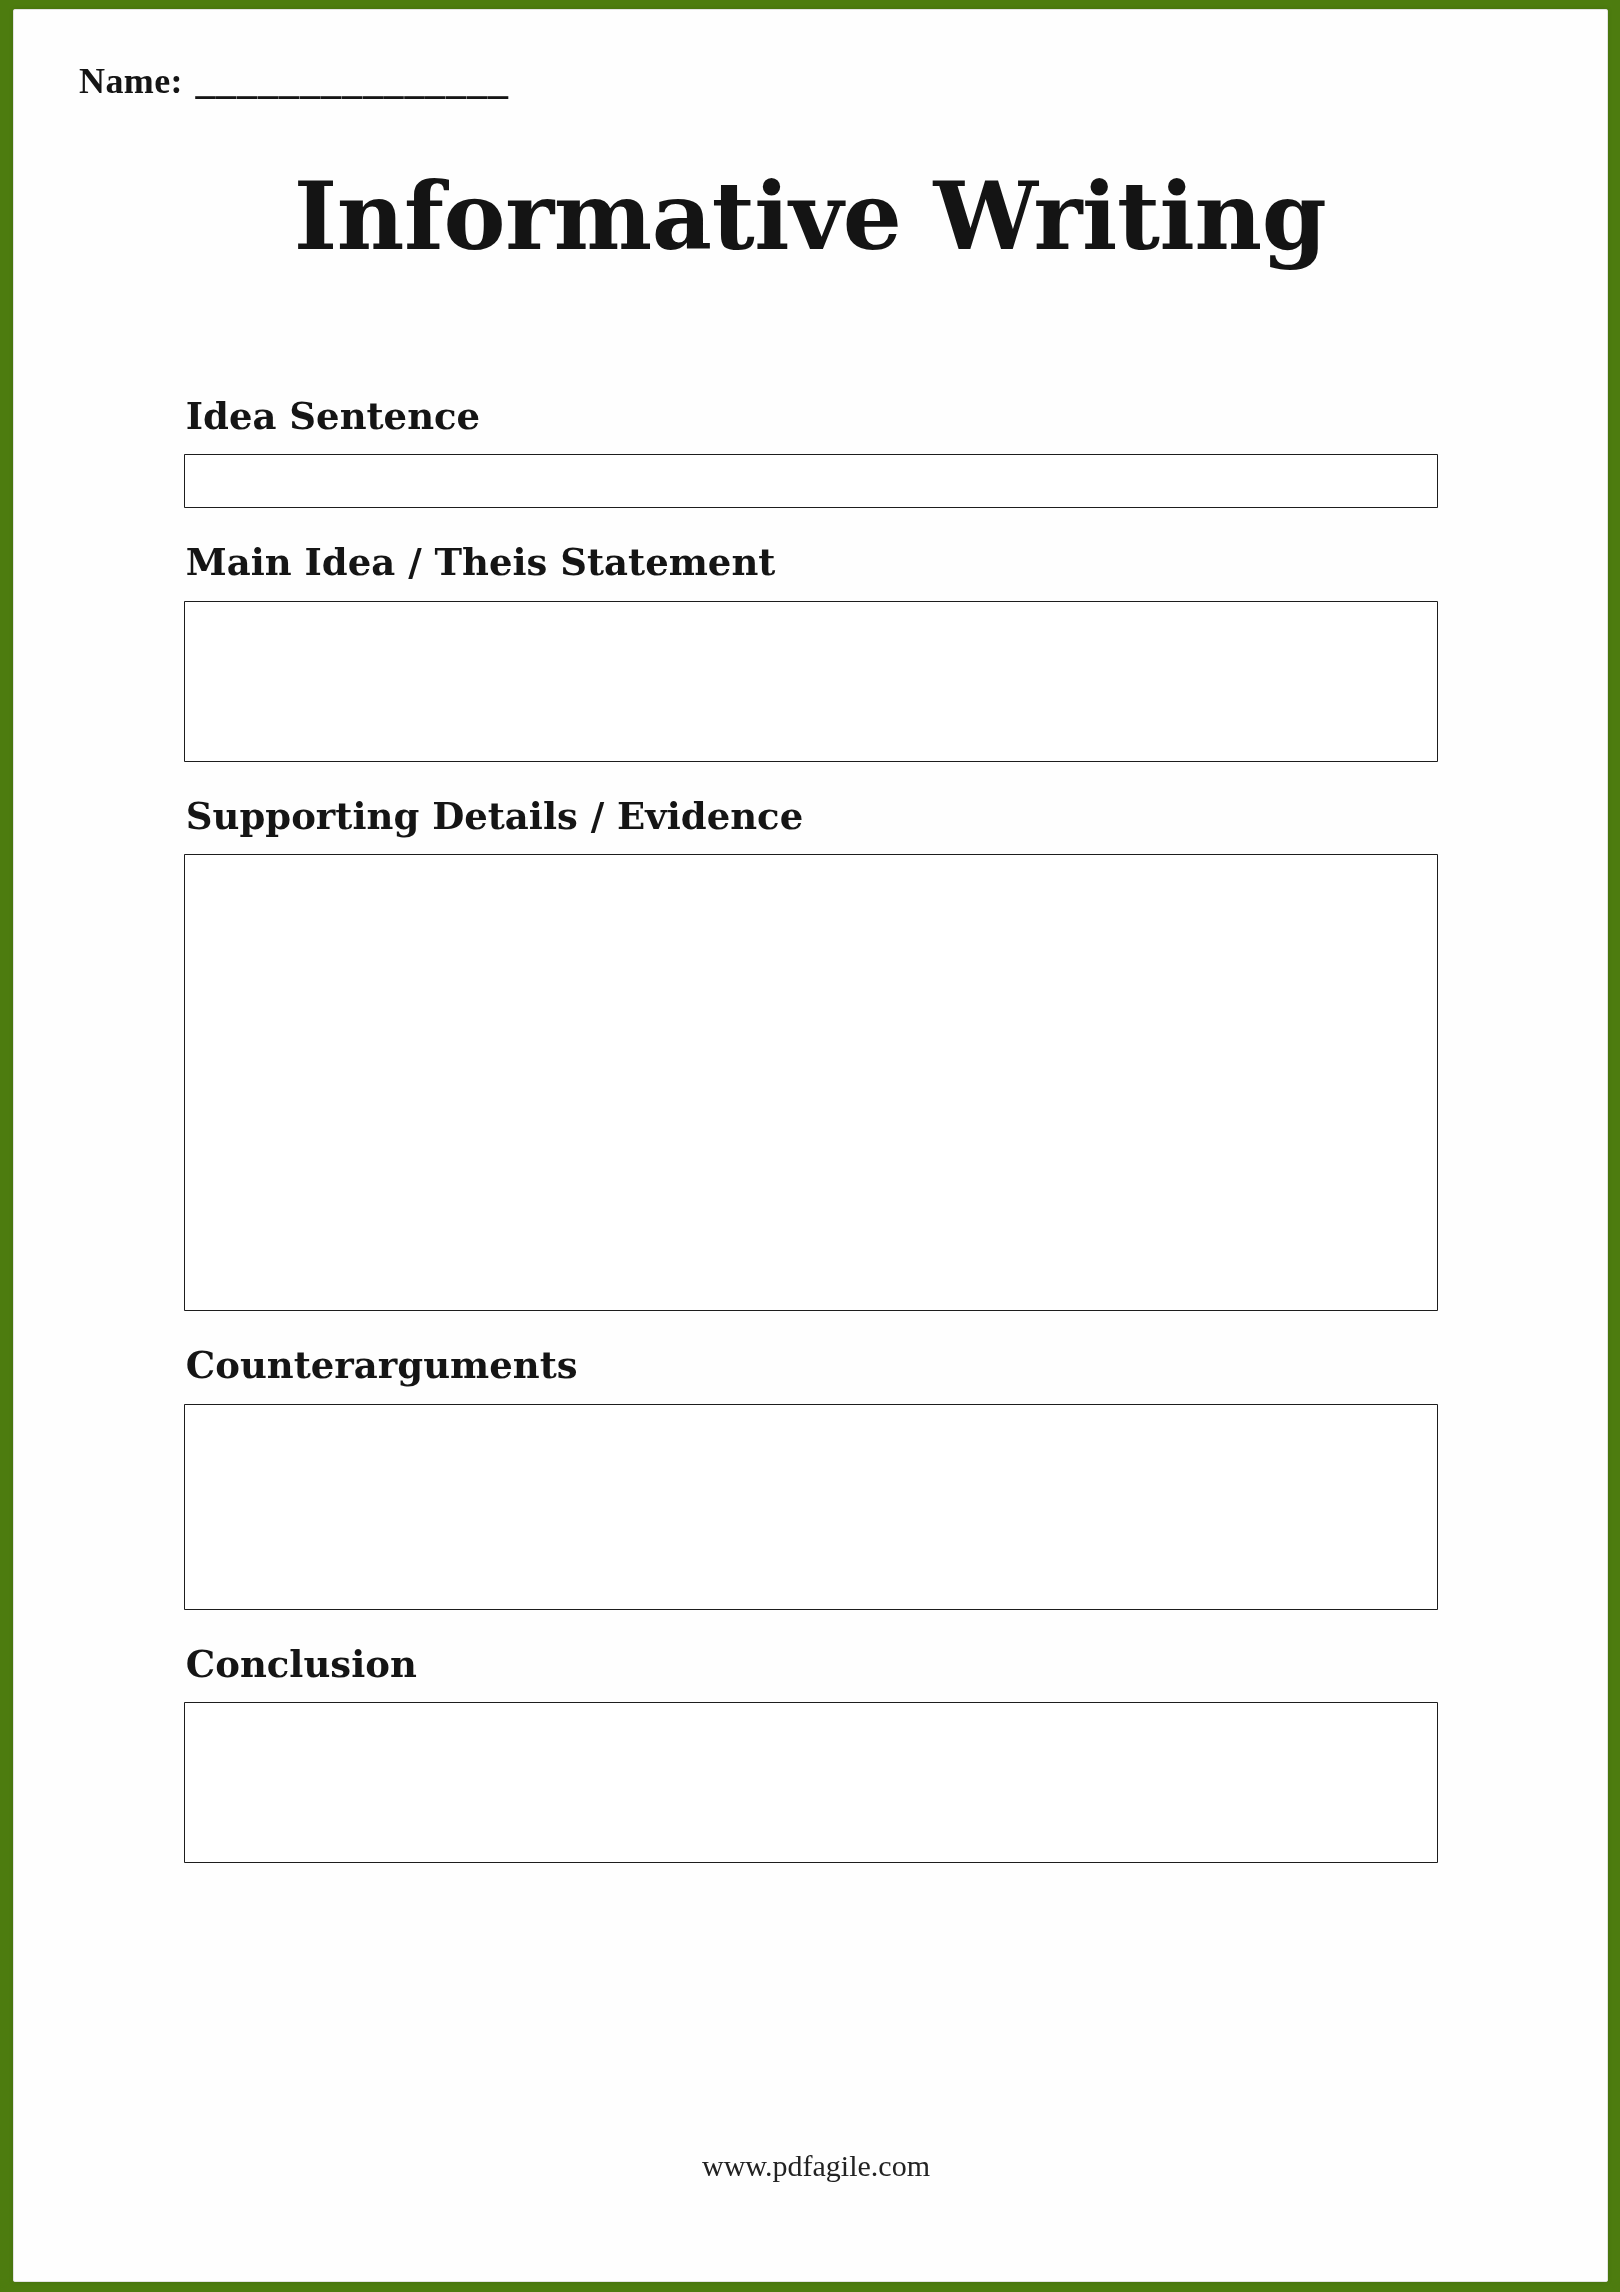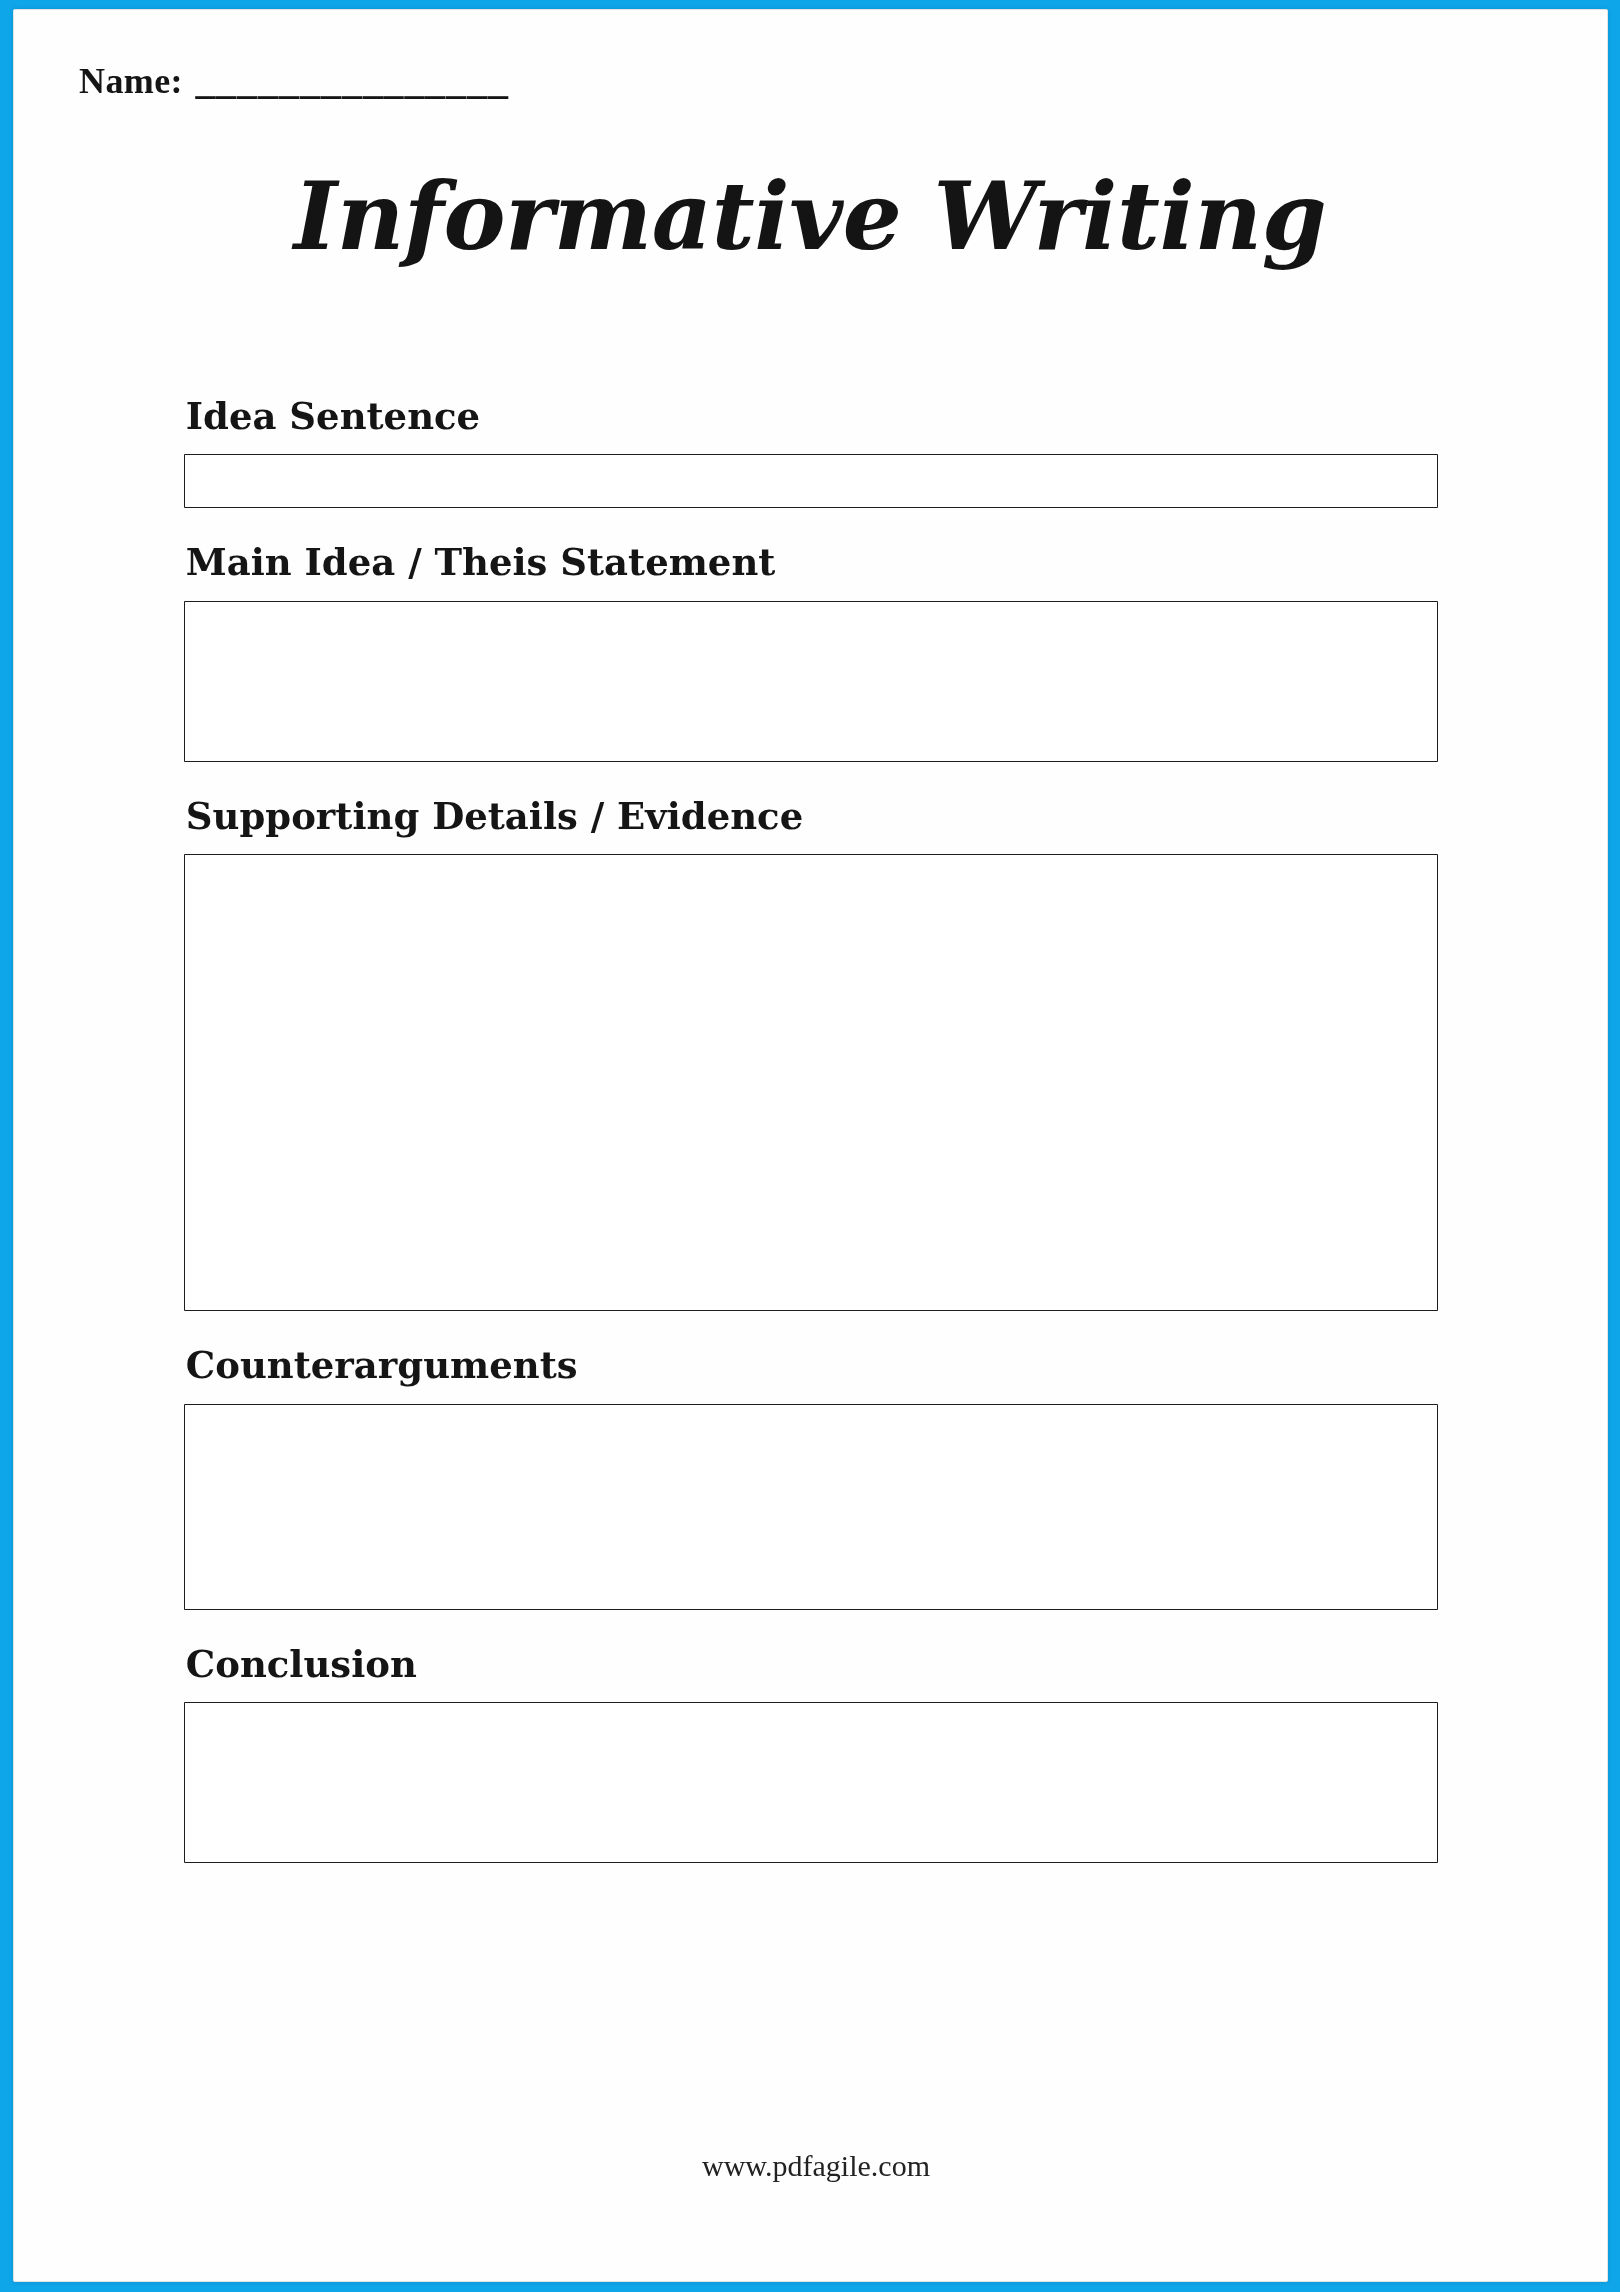--- a/index.html
+++ b/index.html
@@ -13,21 +13,21 @@
     font-family: "Liberation Serif", serif;
     color: #1a1a1a;
     overflow: hidden;
   }
 
   .page {
     position: relative;
     width: 1620px;
     height: 2293px;
     box-sizing: border-box;
-    background: #0ea5e9;
+    background: #4d7c0f;
     padding: 16px;
   }
 
   
   .page-frame {
     position: absolute;
     left: 12.5px;
     top: 9px;
     width: 1595px;
     height: 2273px;
@@ -79,21 +79,20 @@
     left: 0;
     right: 0;
     top: 170px;
     text-align: center;
     font-family: "DejaVu Serif", serif;
     font-weight: bold;
     font-size: 93px;
     line-height: 1.0;
     letter-spacing: -0.4px;
     color: #141414;
-    font-style: italic;
   }
 
   
   .sections {
     position: absolute;
     left: 184px;
     top: 394px;
     width: 1254px;
   }
   .section {

